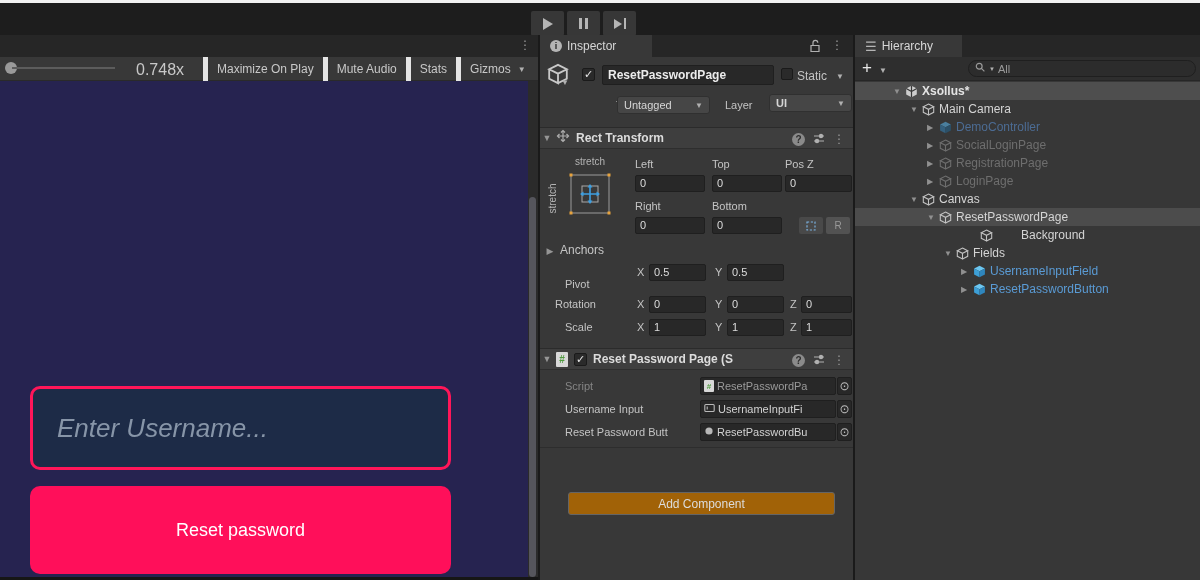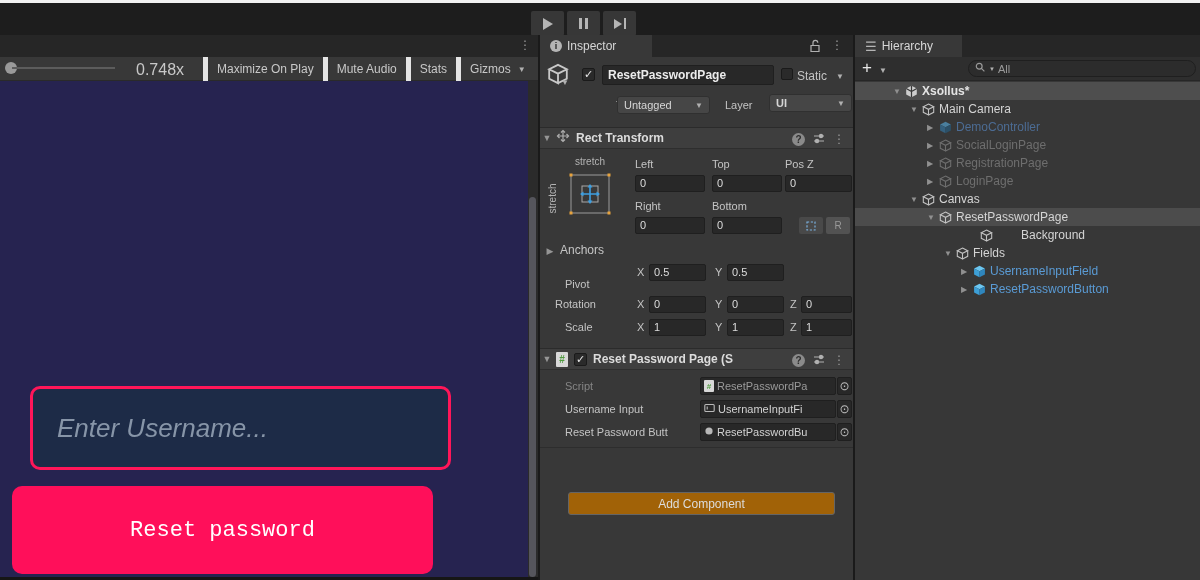--- a/index.html
+++ b/index.html
@@ -35,23 +35,23 @@
   .slider-track { left:12px; top:67px; width:103px; height:2px; background:#5c5c5c; }
   .scale-label { left:136px; top:61px; font-size:16px; color:#c8c8c8; }
   .gv-buttons { position:absolute; left:203px; top:57px; height:24px; display:flex; }
   .gv-btn { height:24px; display:flex; align-items:center; padding:0 9px; font-size:12px;
     color:#c8c8c8; border-left:5px solid #e5e5e5; white-space:nowrap; }
   .game-content { left:0; top:81px; width:528px; height:496px; background:#262350; }
   .username-input { left:30px; top:305px; width:421px; height:84px; background:#1d2b47;
     border:3px solid #ff1659; border-radius:10px; display:flex; align-items:center;
     padding-left:24px; }
   .placeholder { font-style:italic; font-size:26px; color:#8795a8; }
-  .reset-btn { left:12px; top:405px; width:421px; height:88px; background:#ff0f5a;
+  .reset-btn { left:30px; top:405px; width:421px; height:88px; background:#ff0f5a;
     border-radius:10px; display:flex; align-items:center; justify-content:center;
-    color:#ffffff; font-size:22px; font-weight:500;font-family:Liberation Mono, monospace; }
+    color:#ffffff; font-size:18px; font-weight:500; }
   .gv-scrollbar { left:528px; top:81px; width:10px; height:496px; background:#2b2b2b; }
   .gv-thumb { left:1px; top:116px; width:7px; height:380px; background:#55555c; border-radius:4px; position:absolute; }
 
   
   .insp { left:540px; top:35px; width:313px; height:545px; background:#383838; }
   .insp-tabbar { position:absolute; left:0; top:0; width:313px; }
   .info-badge { width:12px; height:12px; border-radius:50%; background:#b5b5b5; color:#232323;
     font-size:9px; font-weight:bold; display:flex; align-items:center; justify-content:center; }
   .comp-header { position:absolute; left:0; width:313px; height:22px; background:#3e3e3e;
     border-top:1px solid #2b2b2b; border-bottom:1px solid #2e2e2e;

